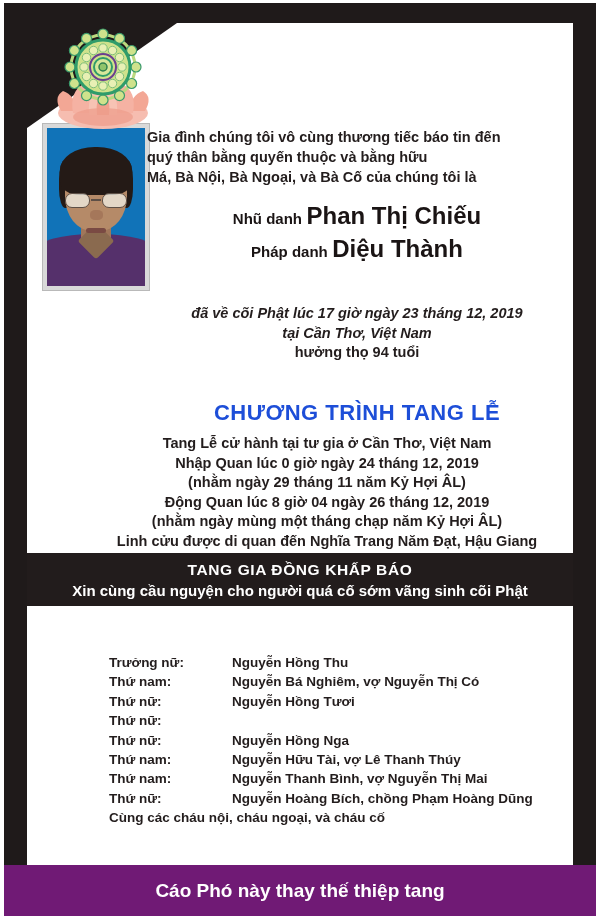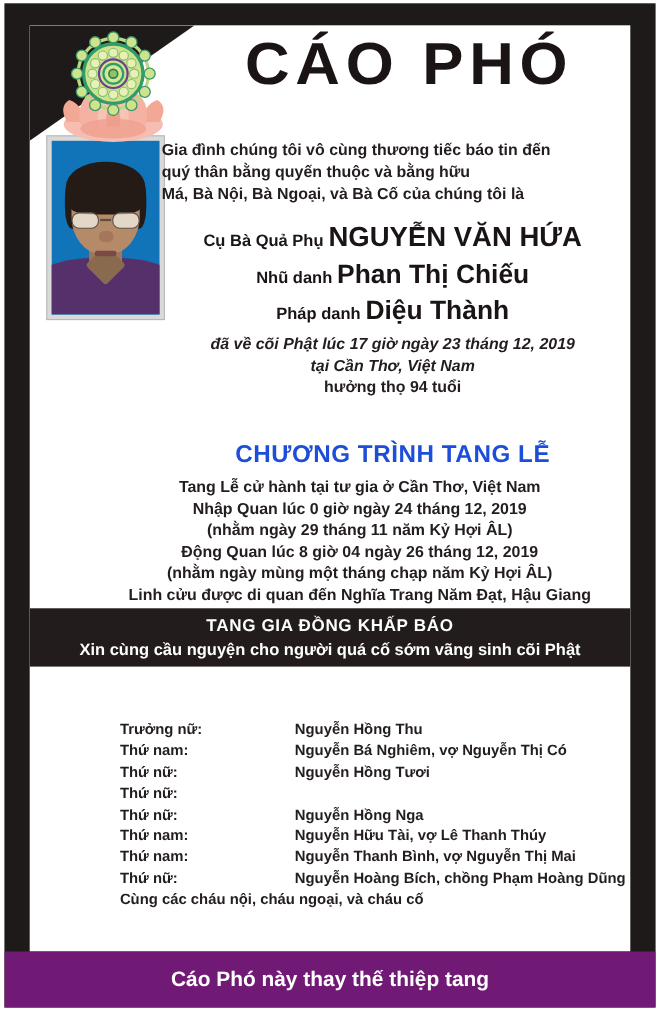--- a/index.html
+++ b/index.html
@@ -308,21 +308,20 @@
     top: 630px;
     width: 420px;
     color: #231d1d;
   }
   .f-row {
     display: flex;
     line-height: 19.4px;
     font-size: 13.5px;
     font-weight: bold;
     white-space: nowrap;
-    gap: 36px;
   }
   .f-label { width: 123px; flex: 0 0 123px; }
   .f-name  { flex: 1; }
   .f-foot {
     font-size: 13.5px;
     font-weight: bold;
     line-height: 19.4px;
     white-space: nowrap;
   }
 
@@ -393,23 +392,20 @@
             <circle cx="-16.5" cy="-9.5" r="4.2"></circle>
             <circle cx="-9.5" cy="-16.5" r="4.2"></circle>
           </g>
           <circle r="13" fill="none" stroke="#6b3f8f" stroke-width="2"></circle>
           <circle r="9" fill="#d7e79a" stroke="#2f9c6a" stroke-width="2"></circle>
           <circle r="4" fill="#8fc46b" stroke="#2f7f4f" stroke-width="1.5"></circle>
         </g>
       </svg>
     </div>
 
-    <div class="title-row">
-      <div class="title">CÁO PHÓ</div>
-    </div>
 
     <div class="portrait-frame">
       <div class="portrait">
         <div class="p-shirt"></div>
         <div class="p-neck"></div>
         <div class="p-collar"></div>
         <div class="p-hair-l"></div>
         <div class="p-hair-r"></div>
         <div class="p-head"></div>
         <div class="p-hair"></div>
@@ -424,24 +420,20 @@
     </div>
 
     <div class="intro">
       <div>Gia đình chúng tôi vô cùng thương tiếc báo tin đến</div>
       <div>quý thân bằng quyến thuộc và bằng hữu</div>
       <div>Má, Bà Nội, Bà Ngoại, và Bà Cố của chúng tôi là</div>
     </div>
 
     <div class="names">
       <div class="name-line">
-        <span class="name-pre">Cụ Bà Quả Phụ</span>
-        <span class="name-main">NGUYỄN VĂN HỨA</span>
-      </div>
-      <div class="name-line">
         <span class="name-pre">Nhũ danh</span>
         <span class="name-main sm">Phan Thị Chiếu</span>
       </div>
       <div class="name-line">
         <span class="name-pre">Pháp danh</span>
         <span class="name-main sm">Diệu Thành</span>
       </div>
     </div>
 
     <div class="passing">

